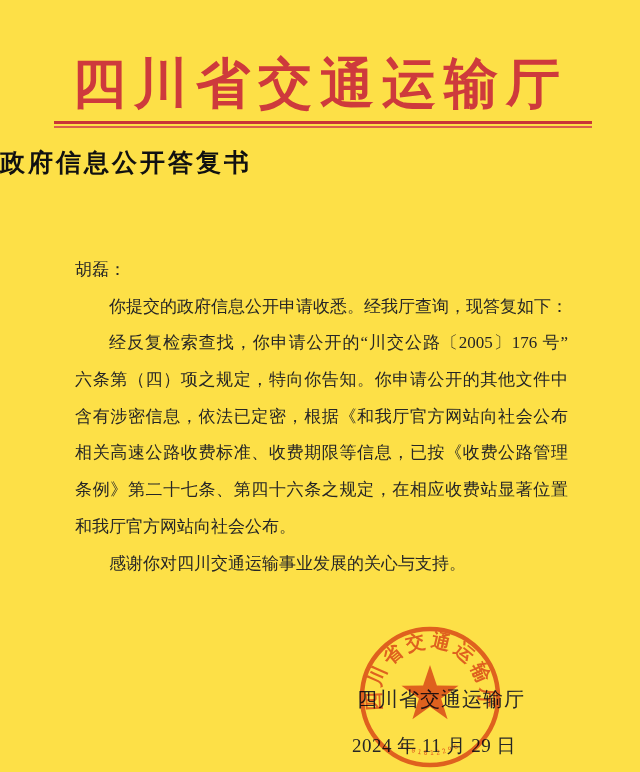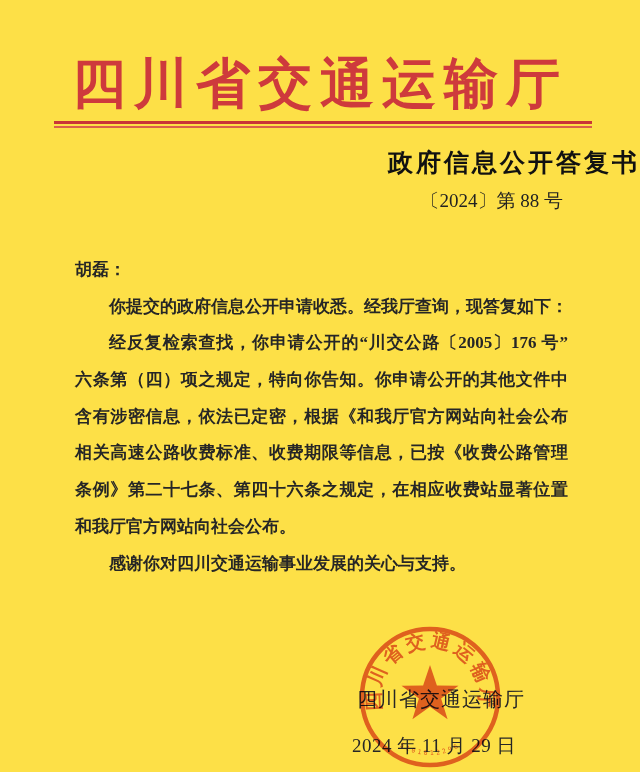--- a/index.html
+++ b/index.html
@@ -20,34 +20,34 @@
     letter-spacing:8px;
     color:#ce3a3c;
     white-space:nowrap;
   }
   .rule {
     position:absolute; top:121px; left:54px; right:48px;
   }
   .rule .thick { height:3px; background:#c93537; }
   .rule .thin  { height:2px; background:#d4494b; margin-top:2px; opacity:.85; }
   .doc-title {
-    position:absolute; top:146px; left:0; right:0;
-    text-align:right;
+    position:absolute; top:146px; left:0; right:10px;
+    text-align:left;
     font-size:25px; font-weight:bold;
     letter-spacing:3px;
     color:#111;
     white-space:nowrap;
   }
   .doc-number {
     position:absolute; top:188px; right:77px;
     font-size:19px; color:#222;
     white-space:nowrap;
   }
   .body-block {
-    position:absolute; top:252px; left:75px; width:493px;font-weight:bold;
+    position:absolute; top:252px; left:75px; width:493px;
   }
   .line {
     height:36.7px; line-height:36.7px;
     font-size:17px;
     white-space:nowrap;
     overflow:visible;
   }
   .line.j {
     white-space:normal;
     text-align:justify;
@@ -79,21 +79,20 @@
 
   <div class="agency-title">四川省交通运输厅</div>
 
   <div class="rule">
     <div class="thick"></div>
     <div class="thin"></div>
   </div>
 
   <div class="doc-title">政府信息公开答复书</div>
 
-  <div class="doc-number">〔2024〕第 88 号</div>
 
   <div class="body-block">
     <div class="line">胡磊：</div>
     <div class="line j ind">你提交的政府信息公开申请收悉。经我厅查询，现答复如下：</div>
     <div class="line j ind">经反复检索查找，你申请公开的“川交公路〔2005〕176 号”</div>
     <div class="line j">六条第（四）项之规定，特向你告知。你申请公开的其他文件中</div>
     <div class="line j">含有涉密信息，依法已定密，根据《和我厅官方网站向社会公布</div>
     <div class="line j">相关高速公路收费标准、收费期限等信息，已按《收费公路管理</div>
     <div class="line j">条例》第二十七条、第四十六条之规定，在相应收费站显著位置</div>
     <div class="line">和我厅官方网站向社会公布。</div>

